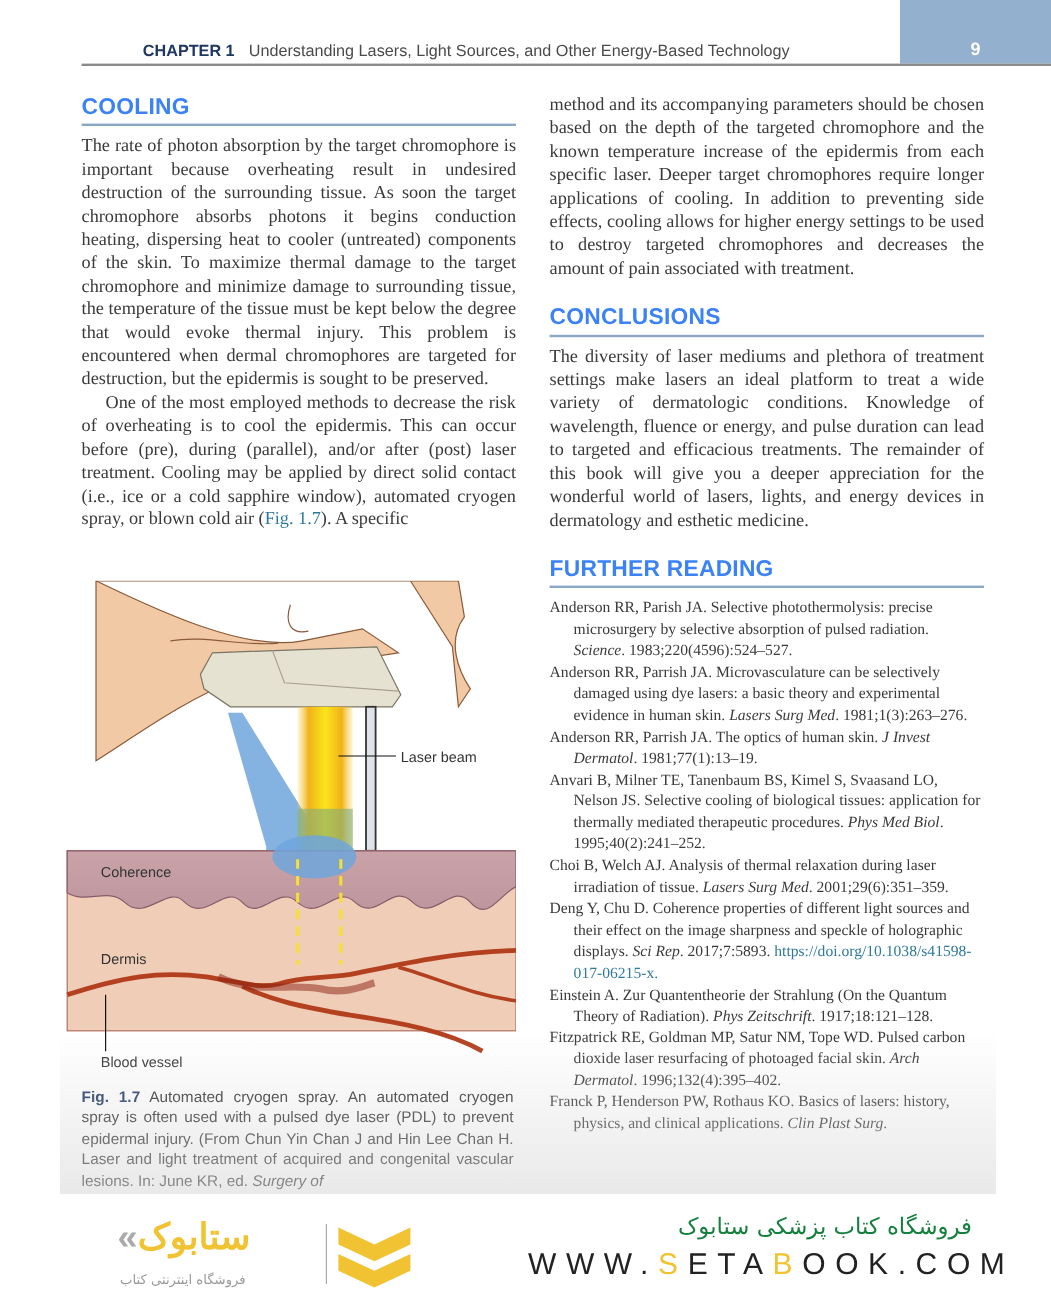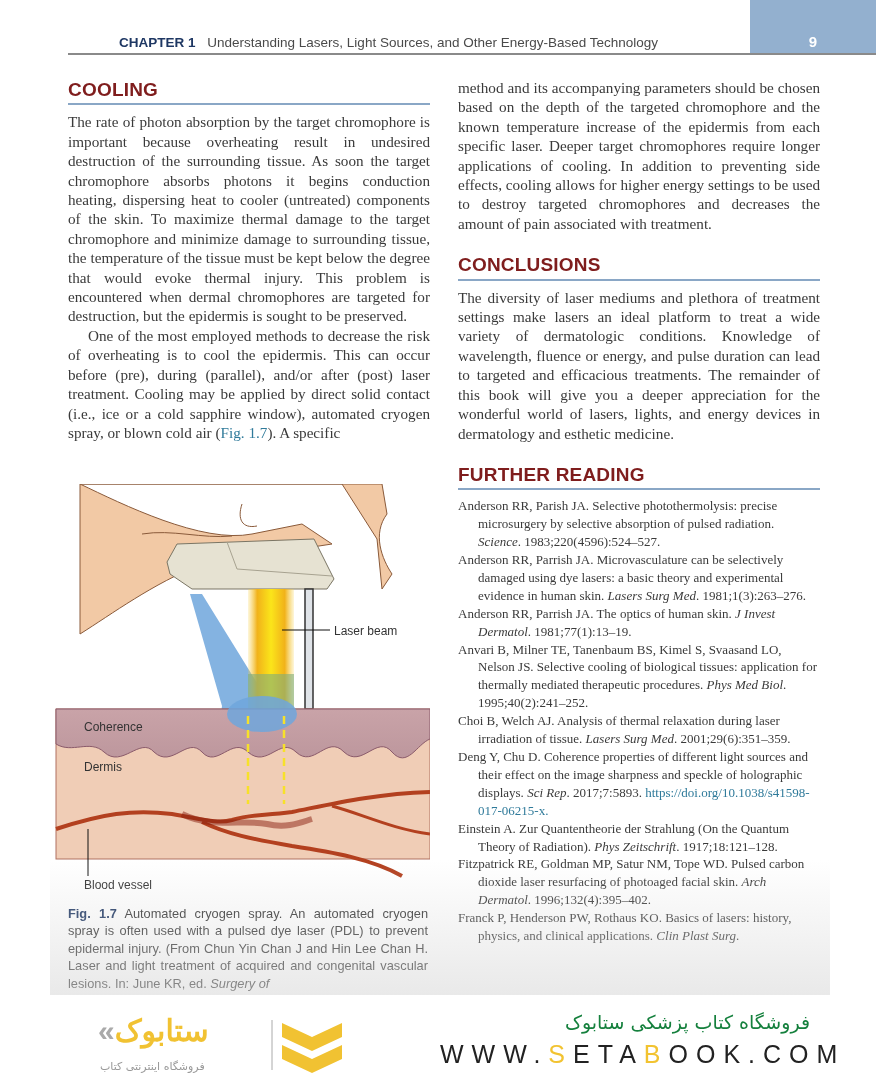--- a/index.html
+++ b/index.html
@@ -6,21 +6,21 @@
   body { width: 876px; height: 1080px; background: #ffffff; position: relative; overflow: hidden; font-family: "Liberation Serif", serif; color: #3a3a3a; }
   .page-tab { position: absolute; left: 750px; top: 0; width: 126px; height: 53px; background: #93b0cf; }
   .page-num { position: absolute; left: 750px; top: 33px; width: 126px; text-align: center; color: #ffffff; font-family: "Liberation Sans", sans-serif; font-weight: bold; font-size: 15px; }
   .running-head { position: absolute; left: 119px; top: 35px; font-family: "Liberation Sans", sans-serif; font-size: 13.5px; color: #4a4a4a; white-space: nowrap; }
   .running-head .chap { color: #1e3763; font-weight: bold; margin-right: 8px; }
   .head-rule { position: absolute; left: 68px; top: 53px; width: 808px; height: 2px; background: #8a8a8a; }
 
   .col { position: absolute; width: 362px; font-size: 15.2px; line-height: 19.4px; text-align: justify; }
   .col p { margin: 0; }
   .col p.indent { text-indent: 20px; }
-  .h2 { font-family: "Liberation Sans", sans-serif; font-weight: bold; color: #7f1d1d; font-size: 19px; letter-spacing: 0.2px; padding-bottom: 4px; border-bottom: 2px solid #8aa7c6; margin: 0 0 7px 0; }
+  .h2 { font-family: "Liberation Sans", sans-serif; font-weight: bold; color: #3b82f6; font-size: 19px; letter-spacing: 0.2px; padding-bottom: 4px; border-bottom: 2px solid #8aa7c6; margin: 0 0 7px 0; }
   .link { color: #2f7a9a; }
 
   .refs { font-size: 13px; line-height: 17.9px; text-align: left; }
   .ref { padding-left: 20px; text-indent: -20px; margin: 0; }
   .ref i { font-style: italic; }
 
   .figure { position: absolute; left: 52px; top: 484px; width: 378px; height: 412px; }
   .fig-label { position: absolute; font-family: "Liberation Sans", sans-serif; font-size: 12px; color: #333; }
   .caption { position: absolute; left: 68px; top: 905px; width: 360px; font-family: "Liberation Sans", sans-serif; font-size: 12.8px; line-height: 17.4px; color: #333; text-align: justify; }
   .caption .fig-num { color: #1e3763; font-weight: bold; }
@@ -111,21 +111,21 @@
     <line x1="232" y1="232" x2="232" y2="320" stroke="#f7e12a" stroke-width="2.5" stroke-dasharray="8,6"></line>
 
     <path d="M4,345 C50,330 80,325 120,330 C150,335 165,340 180,336 C200,330 210,332 240,328 C280,320 320,310 378,308" fill="none" stroke="#b3401f" stroke-width="4"></path>
     <path d="M150,338 C175,350 200,355 240,362 C280,368 320,375 350,392" fill="none" stroke="#b3401f" stroke-width="4"></path>
     <path d="M280,322 C310,330 340,345 378,350" fill="none" stroke="#b3401f" stroke-width="3"></path>
     <path d="M130,330 C160,345 190,335 215,340 C235,345 250,338 260,335" fill="none" stroke="#8a1f10" stroke-width="6" opacity="0.5"></path>
     <line x1="36" y1="345" x2="36" y2="392" stroke="#111" stroke-width="1"></line>
   </svg>
   <span class="fig-label" style="left:282px; top:140px;">Laser beam</span>
   <span class="fig-label" style="left:32px; top:236px;">Coherence</span>
-  <span class="fig-label" style="left:32px; top:276px;">Dermis</span>
+  <span class="fig-label" style="left:32px; top:308px;">Dermis</span>
   <span class="fig-label" style="left:32px; top:394px;">Blood vessel</span>
 </div>
 
 <div class="caption">
   <span class="fig-num">Fig. 1.7</span><span> Automated cryogen spray. An automated cryogen spray is often used with a pulsed dye laser (PDL) to prevent epidermal injury. (From Chun Yin Chan J and Hin Lee Chan H. Laser and light treatment of acquired and congenital vascular lesions. In: June KR, ed. </span><i>Surgery of</i>
 </div>
 
 <div class="fade"></div>
 
 <div class="footer"></div>

